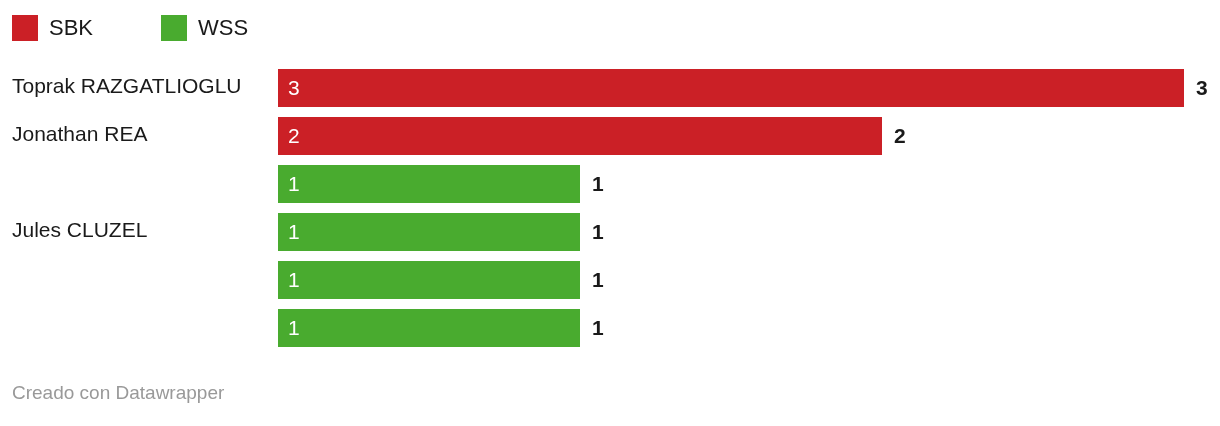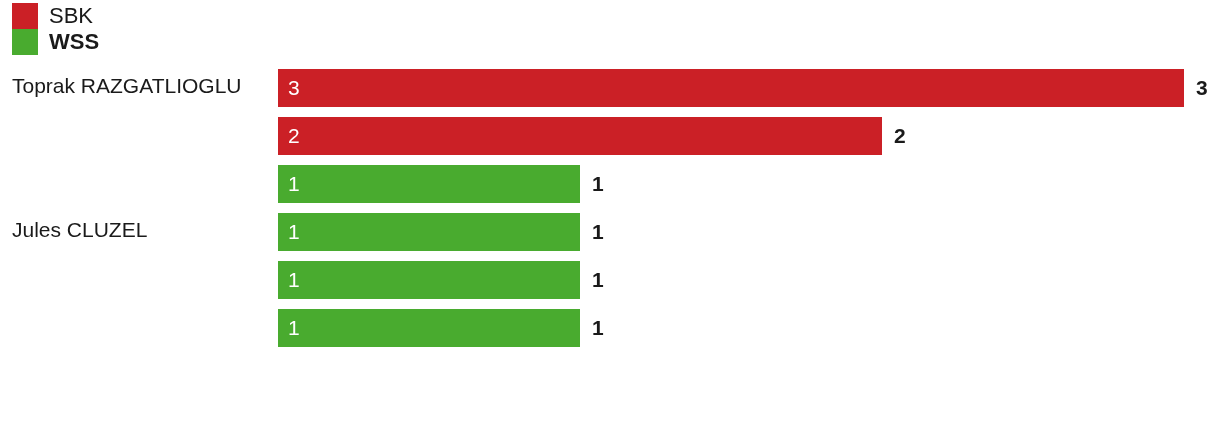--- a/index.html
+++ b/index.html
@@ -17,32 +17,31 @@
     width: 1220px;
     height: 426px;
     background: #ffffff;
     overflow: hidden;
   }
 
   
   .legend {
     position: absolute;
     left: 12px;
-    top: 3px;
+    top: 13px;
     display: flex;
-    align-items: flex-start;
+    align-items: flex-end;
     height: 28px;
-    flex-direction: column;
   }
   .legend-item {
     display: flex;
     align-items: center;
     margin-right: 68px;
   }
-  .legend-item:last-child { margin-right: 0; font-weight: bold; }
+  .legend-item:last-child { margin-right: 0; }
   .legend-swatch {
     width: 26px;
     height: 26px;
     display: inline-block;
     flex: 0 0 auto;
   }
   .legend-label {
     margin-left: 11px;
     font-size: 22px;
     color: #1a1a1a;
@@ -137,20 +136,21 @@
       <div class="row">
         <div class="row-label">Toprak RAZGATLIOGLU</div>
         <div class="bar-track">
           <div class="bar" style="width: 906px; background: rgb(203, 32, 38);">
             <span class="bar-inner-value">3</span>
           </div>
           <span class="bar-outer-value" style="left: 918px;">3</span>
         </div>
       </div>
       <div class="row">
+        <div class="row-label">Jonathan REA</div>
         <div class="bar-track">
           <div class="bar" style="width: 604px; background: rgb(203, 32, 38);">
             <span class="bar-inner-value">2</span>
           </div>
           <span class="bar-outer-value" style="left: 616px;">2</span>
         </div>
       </div>
       <div class="row">
         <div class="bar-track">
           <div class="bar" style="width: 302px; background: rgb(73, 171, 47);">
@@ -179,14 +179,15 @@
       <div class="row">
         <div class="bar-track">
           <div class="bar" style="width: 302px; background: rgb(73, 171, 47);">
             <span class="bar-inner-value">1</span>
           </div>
           <span class="bar-outer-value" style="left: 314px;">1</span>
         </div>
       </div>
     </div>
 
+  <div class="footer">Creado con Datawrapper</div>
 
 </div>
 
 </body></html>

